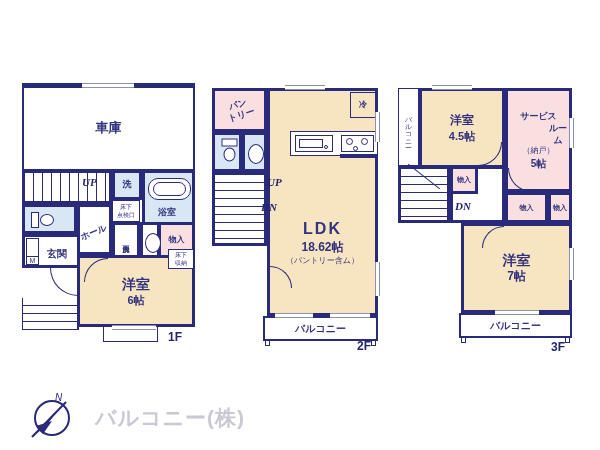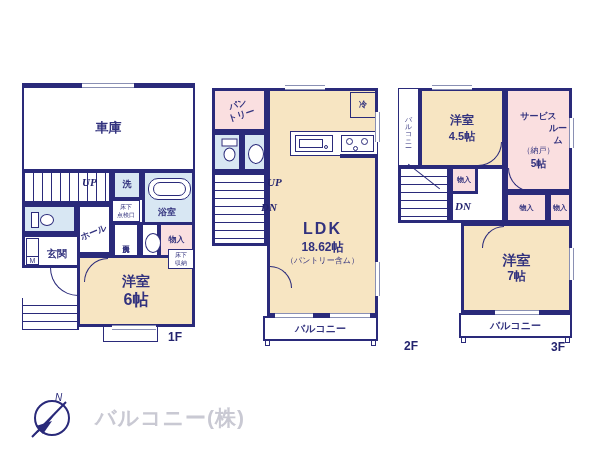--- a/index.html
+++ b/index.html
@@ -88,21 +88,21 @@
     <div class="room white" style="left:140px;top:222px;width:20px;height:36px;">
       <div class="basin" style="left:2px;top:8px;"></div>
     </div>
 
     <div class="room pink center" style="left:158px;top:222px;width:37px;height:36px;">
       <span class="b" style="font-size:8px">物入</span>
     </div>
 
     <div class="room cream center" style="left:77px;top:255px;width:118px;height:72px;">
       <span class="b" style="font-size:14px">洋室</span>
-      <span class="b" style="font-size:16px">6帖</span>
+      <span class="b" style="font-size:11px">6帖</span>
     </div>
     <div class="abs center" style="left:168px;top:249px;width:26px;height:20px;border:1px solid #2a2a7a;background:#fff;font-size:6px;z-index:2;line-height:1.4;">
       <span>床下</span>
       <span>収納</span>
     </div>
 
     <div class="arc" style="left:50px;top:268px;width:28px;height:28px;border-left:1px solid #2a2a7a;border-bottom:1px solid #2a2a7a;border-radius:0 0 0 100%;"></div>
     <div class="arc" style="left:84px;top:258px;width:24px;height:24px;border-top:1px solid #2a2a7a;border-left:1px solid #2a2a7a;border-radius:100% 0 0 0;"></div>
 
     <div class="abs steps-h" style="left:22px;top:298px;width:56px;height:32px;border:1px solid #2a2a7a;border-top:none;"></div>
@@ -168,21 +168,21 @@
     <div class="winv" style="left:375px;top:262px;width:5px;height:34px;"></div>
     <div class="winh" style="left:275px;top:313px;width:38px;height:5px;"></div>
     <div class="winh" style="left:330px;top:313px;width:40px;height:5px;"></div>
 
     <div class="balc" style="left:263px;top:316px;width:115px;height:25px;">
       <span class="b" style="font-size:10px;">バルコニー</span>
     </div>
     <div class="feet" style="left:265px;top:340px;"></div>
     <div class="feet" style="left:371px;top:340px;"></div>
 
-    <span class="tag" style="left:357px;top:339px;margin-left:47px;">2F</span>
+    <span class="tag" style="left:357px;top:339px;">2F</span>
   </div>
 
   <div>
     <div class="abs center" style="left:398px;top:88px;width:21px;height:78px;border:1px solid #2a2a7a;background:#fff;">
       <span class="vtext" style="font-size:7px;">バルコニー</span>
     </div>
 
     <div class="room cream center" style="left:419px;top:88px;width:86px;height:80px;">
       <span class="b" style="font-size:12px;">洋室</span>
       <span class="b" style="font-size:11px;">4.5帖</span>

